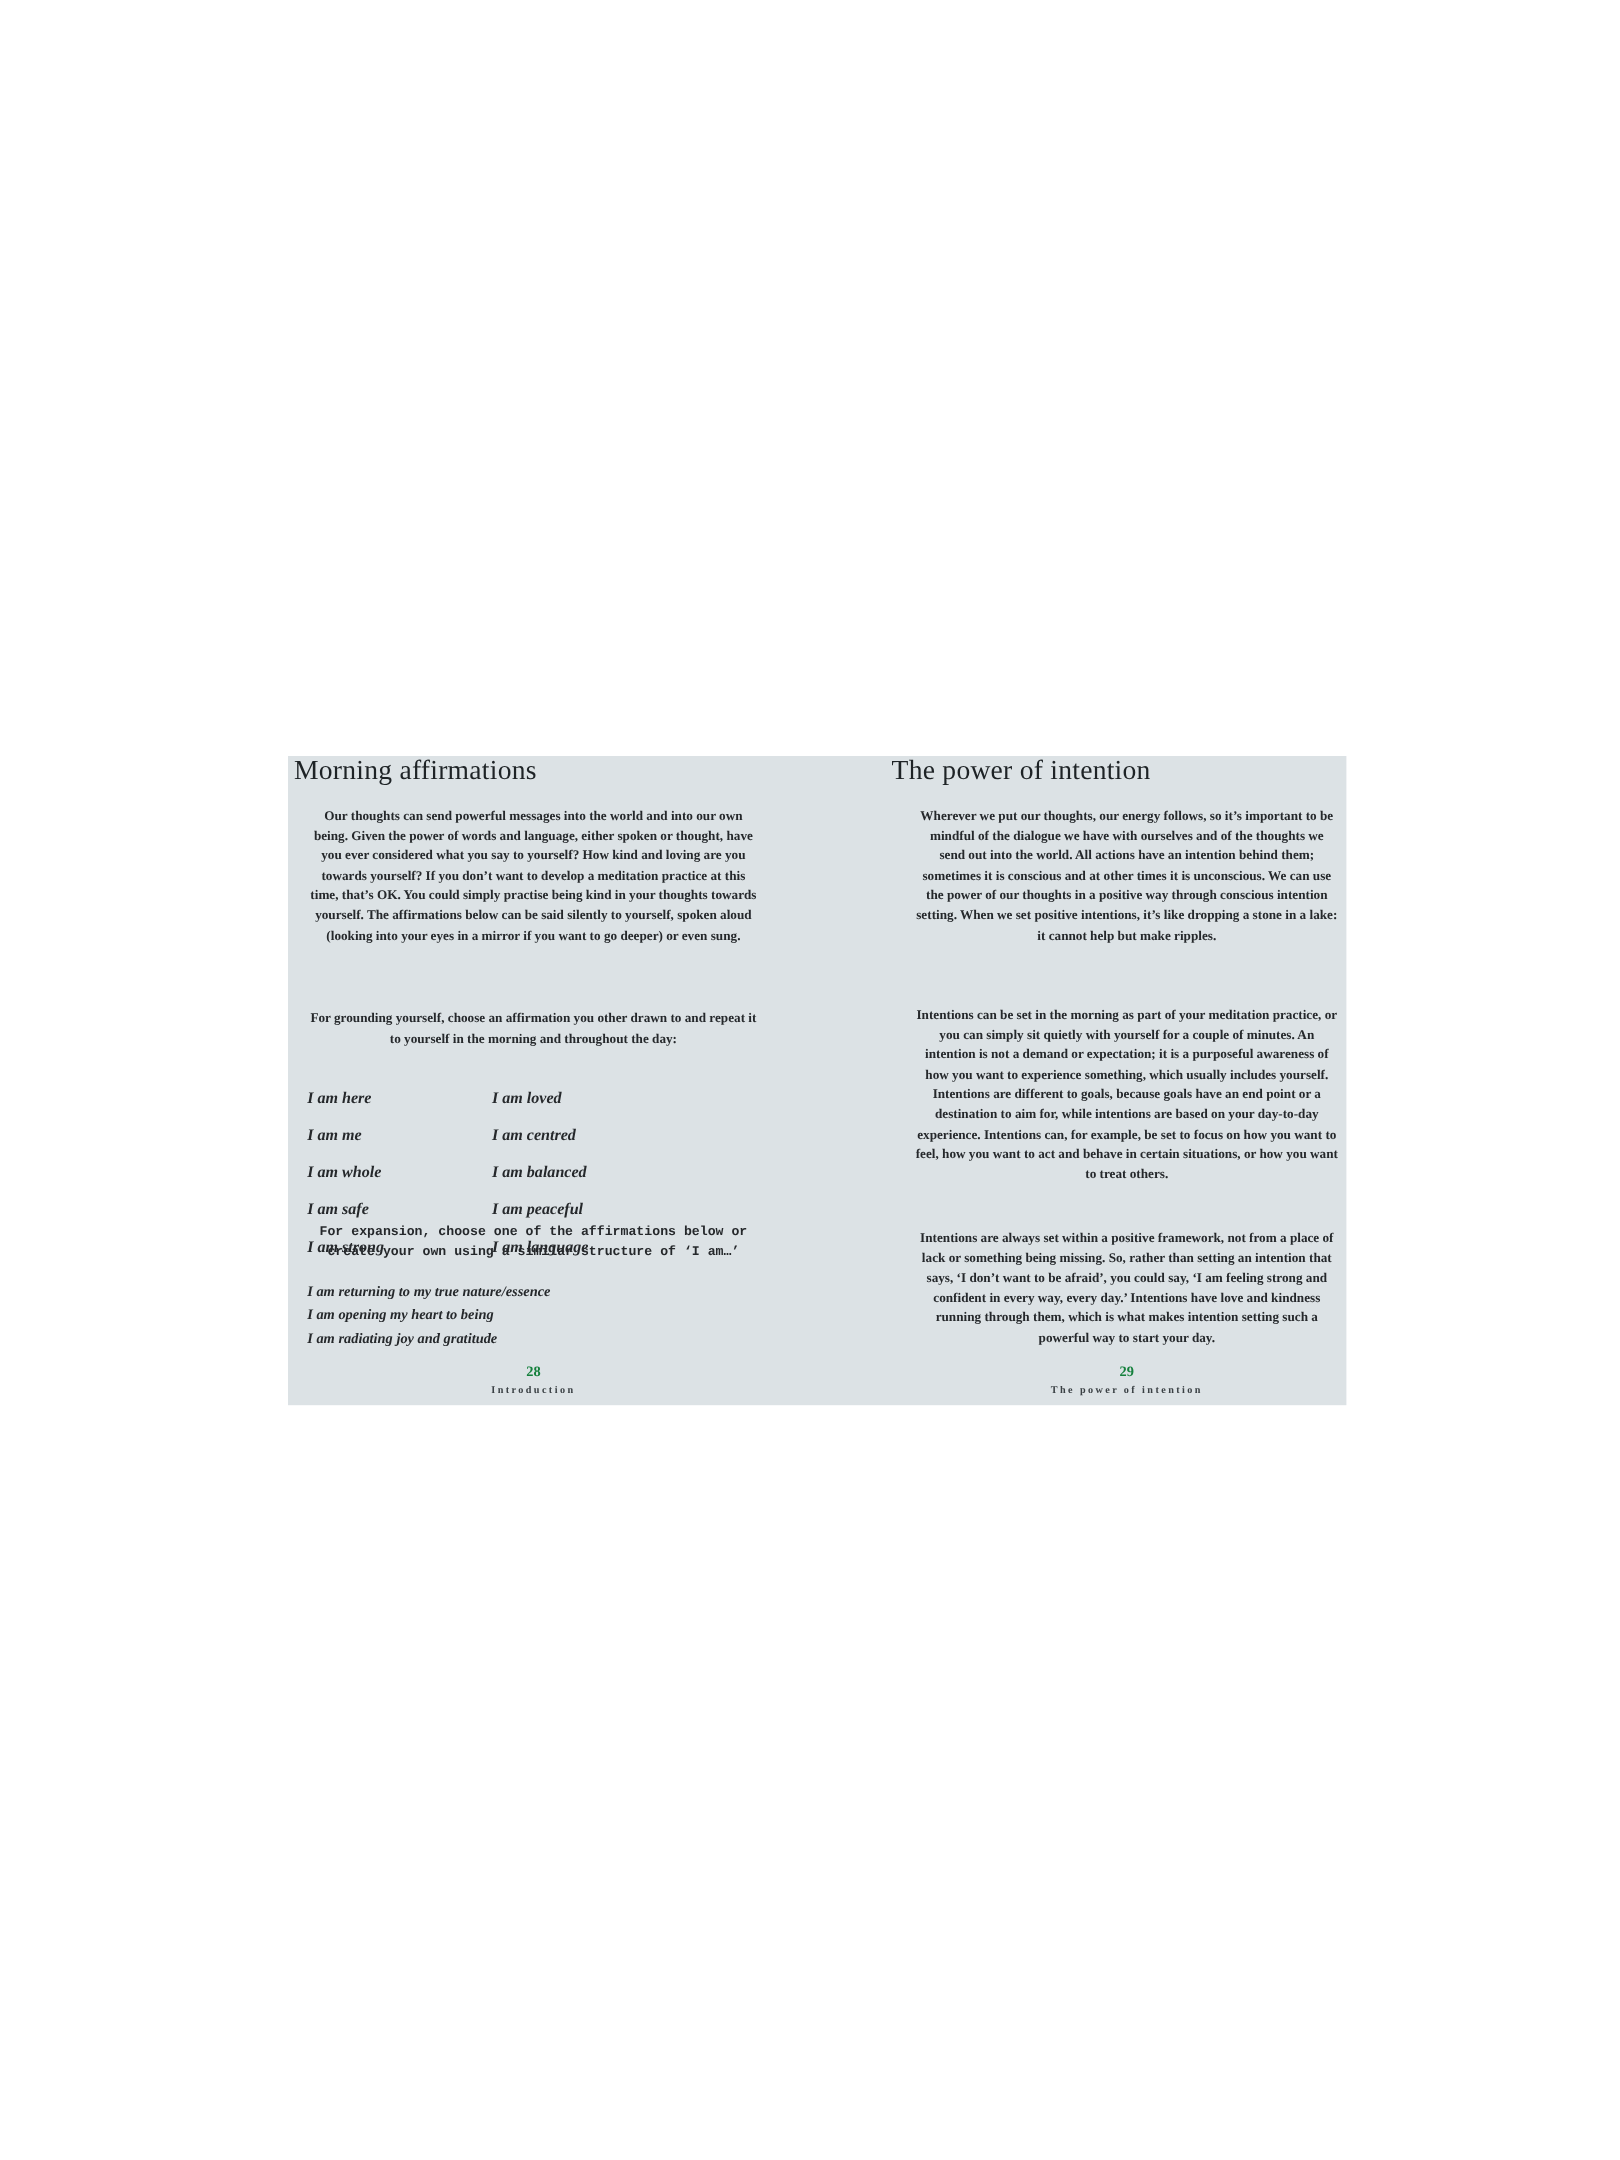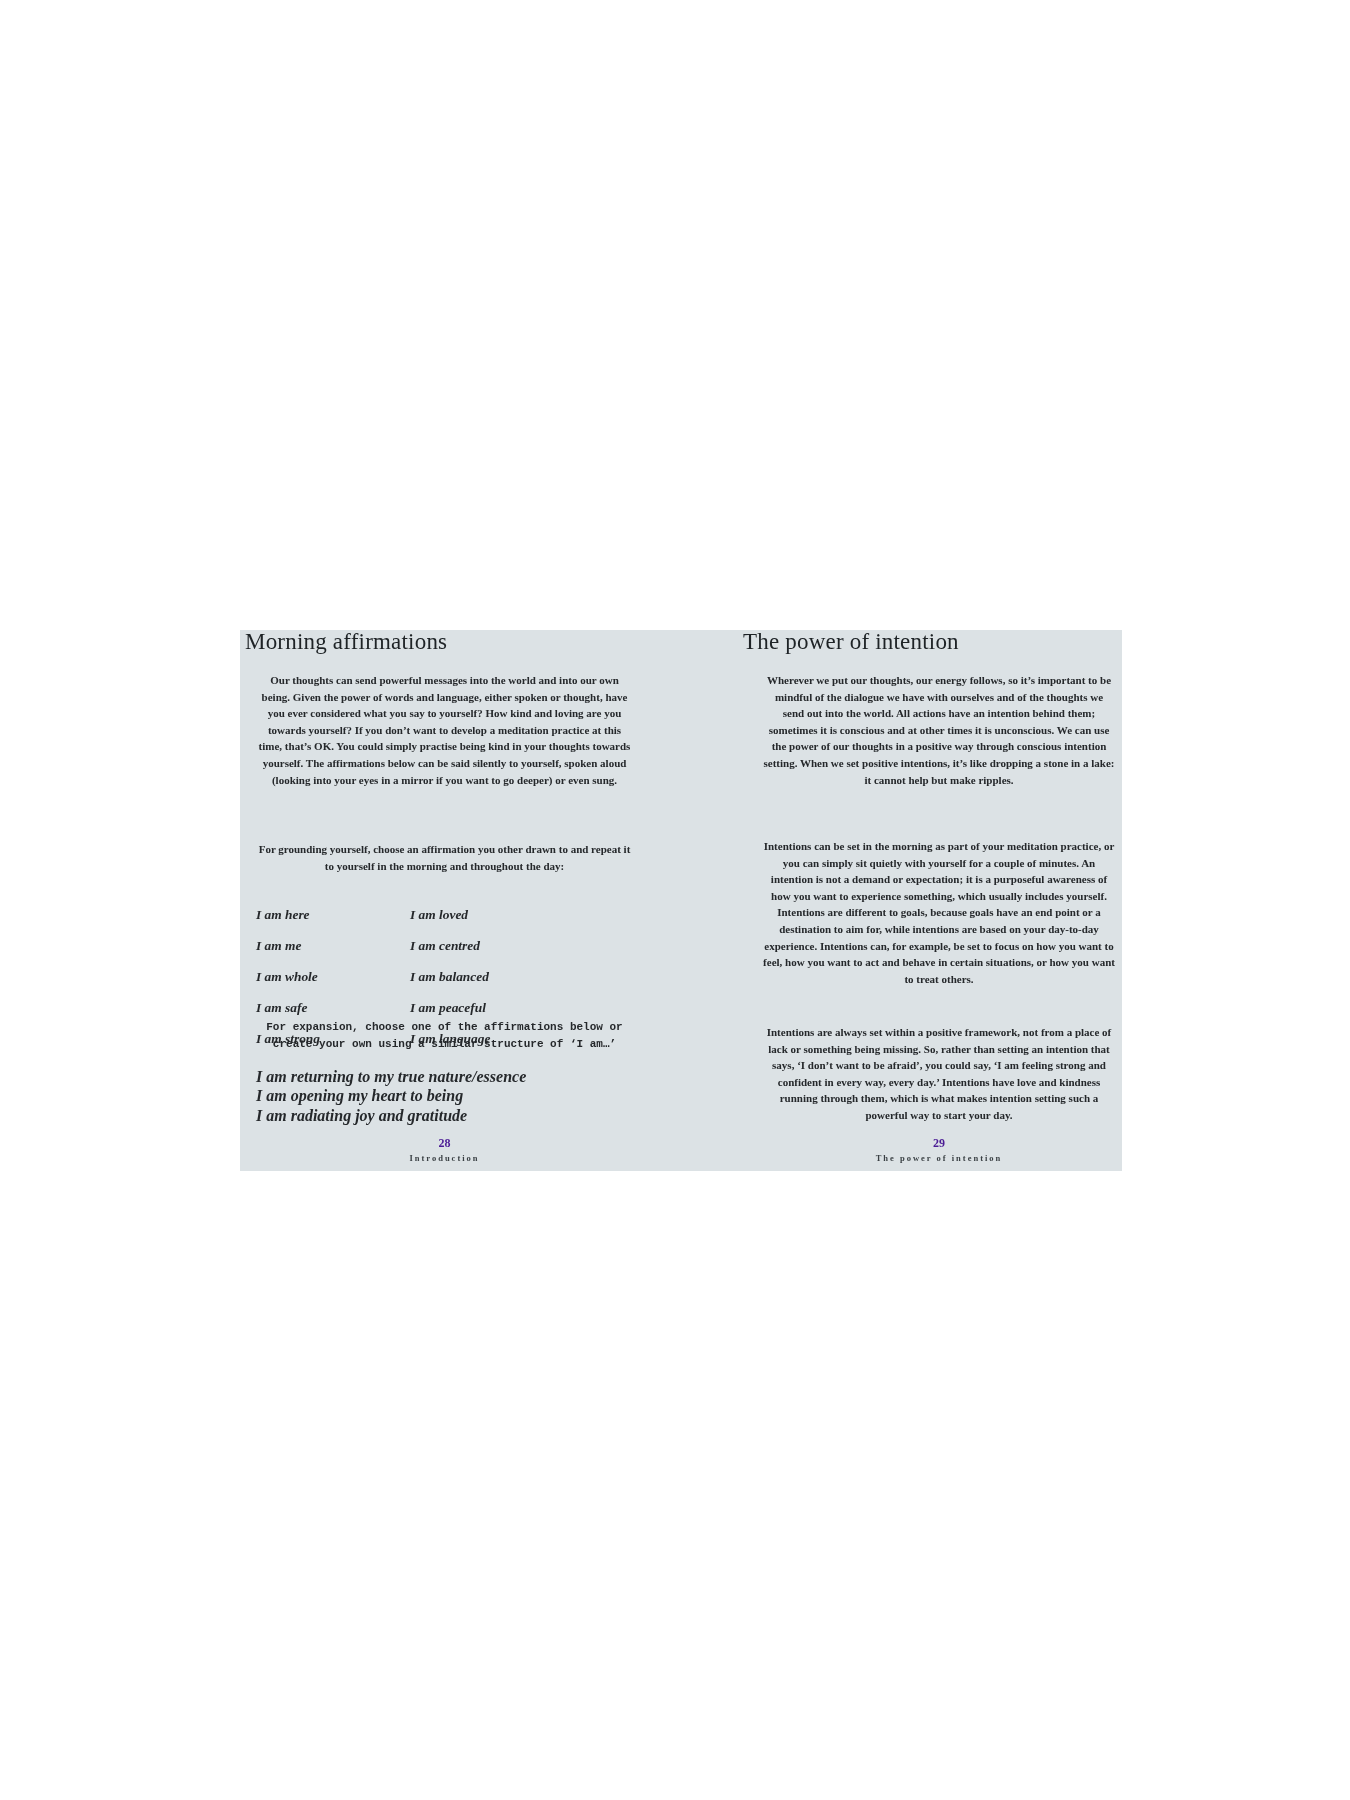--- a/index.html
+++ b/index.html
@@ -42,30 +42,30 @@
   .aff-row { display: flex; margin-top: 11px; }
   .aff-item {
     font-size: 13.4px;
     line-height: 19.9px;
     font-weight: 700;
     font-style: italic;
     color: #25282b;
   }
   .aff-col1 { width: 154px; }
   .exp-item {
-    font-size: 16px;
+    font-size: 12px;
     line-height: 19.3px;
     font-weight: 700;
     font-style: italic;
     color: #25282b;
   }
   .pagenum {
     font-size: 12px;
     font-weight: 600;
-    color: #4c1d95;
+    color: #15803d;
     text-align: center;
   }
   .running-footer {
     font-size: 8.5px;
     font-weight: 600;
     letter-spacing: 2px;
     color: #3a4044;
     text-align: center;
     white-space: nowrap;
   }

